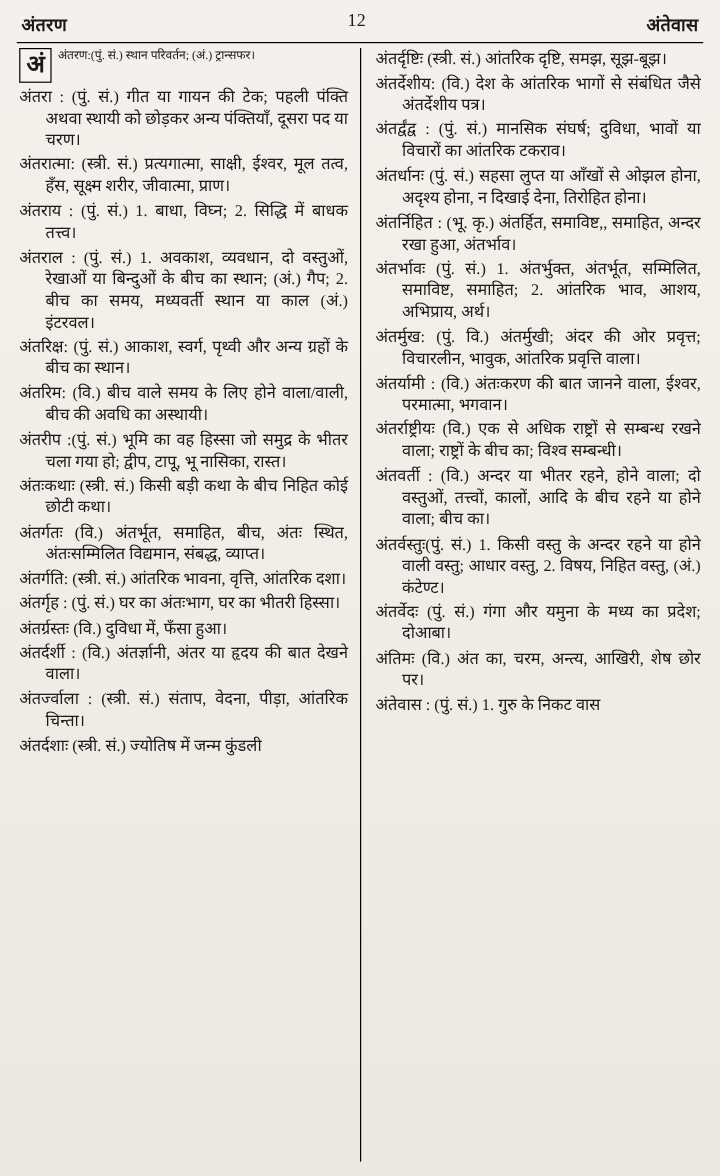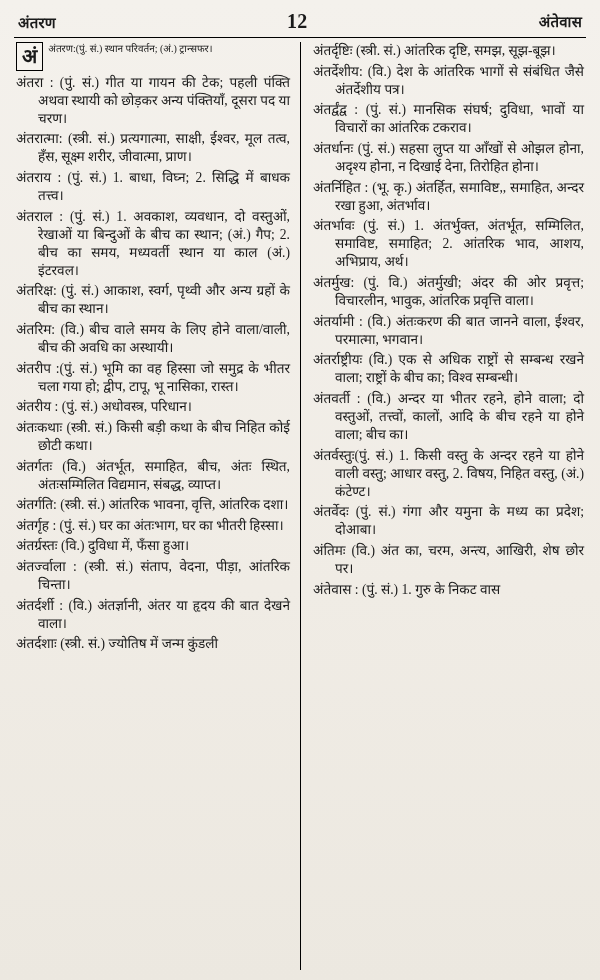--- a/index.html
+++ b/index.html
@@ -17,29 +17,29 @@
   .page {
     position: relative;
     width: 600px;
     height: 980px;
     box-sizing: border-box;
     padding: 10px 14px 6px 14px;
     background: linear-gradient(180deg, #f4f1ec 0%, #f0ece5 60%, #ece8e0 100%);
   }
   .header {
     display: flex;
-    align-items: center;
+    align-items: flex-start;
     justify-content: space-between;
     font-size: 15px;
     font-weight: bold;
     padding: 0 4px 3px 4px;
     letter-spacing: 0.2px;
   }
   .header .hdr-left { text-align: left; }
-  .header .hdr-center { font-size: 20px; font-weight: bold; }
+  .header .hdr-center { font-size: 15px; font-weight: normal; }
   .header .hdr-right { text-align: right; font-family: Liberation Mono, monospace; }
   .rule {
     border-top: 1.6px solid #000;
     margin: 1px 0 0 0;
   }
   .columns {
     display: flex;
     height: 928px;
     margin-top: 4px;
   }
@@ -115,28 +115,27 @@
         <div class="dropcap">अं</div>
         <div class="dropcap-text">अंतरण:(पुं. सं.) स्थान परिवर्तन; (अं.) ट्रान्सफर।</div>
       </div>
       <div class="entry">अंतरा : (पुं. सं.) गीत या गायन की टेक; पहली पंक्ति अथवा स्थायी को छोड़कर अन्य पंक्तियाँ, दूसरा पद या चरण।</div>
       <div class="entry">अंतरात्मा: (स्त्री. सं.) प्रत्यगात्मा, साक्षी, ईश्वर, मूल तत्व, हँस, सूक्ष्म शरीर, जीवात्मा, प्राण।</div>
       <div class="entry">अंतराय : (पुं. सं.) 1. बाधा, विघ्न; 2. सिद्धि में बाधक तत्त्व।</div>
       <div class="entry">अंतराल : (पुं. सं.) 1. अवकाश, व्यवधान, दो वस्तुओं, रेखाओं या बिन्दुओं के बीच का स्थान; (अं.) गैप; 2. बीच का समय, मध्यवर्ती स्थान या काल (अं.) इंटरवल।</div>
       <div class="entry">अंतरिक्ष: (पुं. सं.) आकाश, स्वर्ग, पृथ्वी और अन्य ग्रहों के बीच का स्थान।</div>
       <div class="entry">अंतरिम: (वि.) बीच वाले समय के लिए होने वाला/वाली,  बीच की अवधि का अस्थायी।</div>
       <div class="entry">अंतरीप :(पुं. सं.) भूमि का वह हिस्सा जो समुद्र के भीतर चला गया हो; द्वीप, टापू, भू नासिका, रास्त।</div>
-      <div class="entry">अंतरीय : (पुं. सं.) अधोवस्त्र, परिधान।</div>
       <div class="entry">अंतःकथाः (स्त्री. सं.) किसी बड़ी कथा के बीच निहित कोई छोटी कथा।</div>
       <div class="entry">अंतर्गतः (वि.) अंतर्भूत, समाहित, बीच, अंतः स्थित, अंतःसम्मिलित विद्यमान, संबद्ध, व्याप्त।</div>
       <div class="entry">अंतर्गति: (स्त्री. सं.) आंतरिक भावना, वृत्ति, आंतरिक दशा।</div>
       <div class="entry">अंतर्गृह : (पुं. सं.) घर का अंतःभाग, घर का भीतरी हिस्सा।</div>
       <div class="entry">अंतर्ग्रस्तः (वि.) दुविधा में, फँसा हुआ।</div>
+      <div class="entry">अंतर्दर्शी : (वि.) अंतर्ज्ञानी, अंतर या हृदय की बात देखने वाला।</div>
       <div class="entry">अंतर्ज्वाला : (स्त्री. सं.) संताप, वेदना, पीड़ा, आंतरिक चिन्ता।</div>
-      <div class="entry">अंतर्दर्शी : (वि.) अंतर्ज्ञानी, अंतर या हृदय की बात देखने वाला।</div>
       <div class="entry">अंतर्दशाः (स्त्री. सं.) ज्योतिष में जन्म कुंडली</div>
     </div>
 
     <div class="col col-right">
       <div class="entry">अंतर्दृष्टिः (स्त्री. सं.) आंतरिक दृष्टि, समझ, सूझ-बूझ।</div>
       <div class="entry">अंतर्देशीय: (वि.) देश के आंतरिक भागों से संबंधित जैसे अंतर्देशीय पत्र।</div>
       <div class="entry">अंतर्द्वंद्व : (पुं. सं.) मानसिक संघर्ष; दुविधा, भावों या विचारों का आंतरिक टकराव।</div>
       <div class="entry">अंतर्धानः (पुं. सं.) सहसा लुप्त या आँखों से ओझल होना, अदृश्य होना, न दिखाई देना, तिरोहित होना।</div>
       <div class="entry">अंतर्निहित : (भू. कृ.) अंतर्हित, समाविष्ट,, समाहित,  अन्दर रखा हुआ, अंतर्भाव।</div>
       <div class="entry">अंतर्भावः (पुं. सं.)  1. अंतर्भुक्त,  अंतर्भूत, सम्मिलित,  समाविष्ट,  समाहित; 2. आंतरिक भाव, आशय, अभिप्राय, अर्थ।</div>

